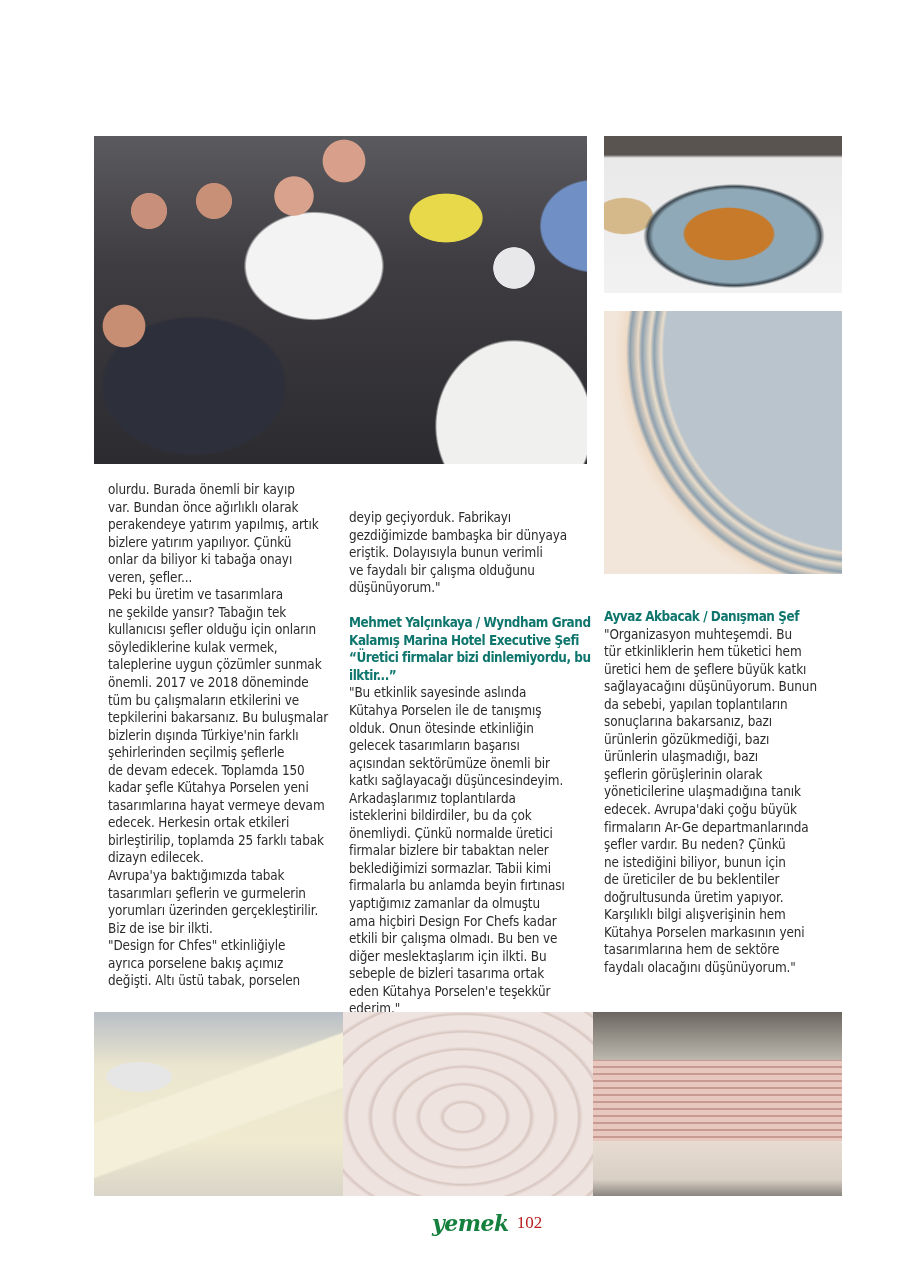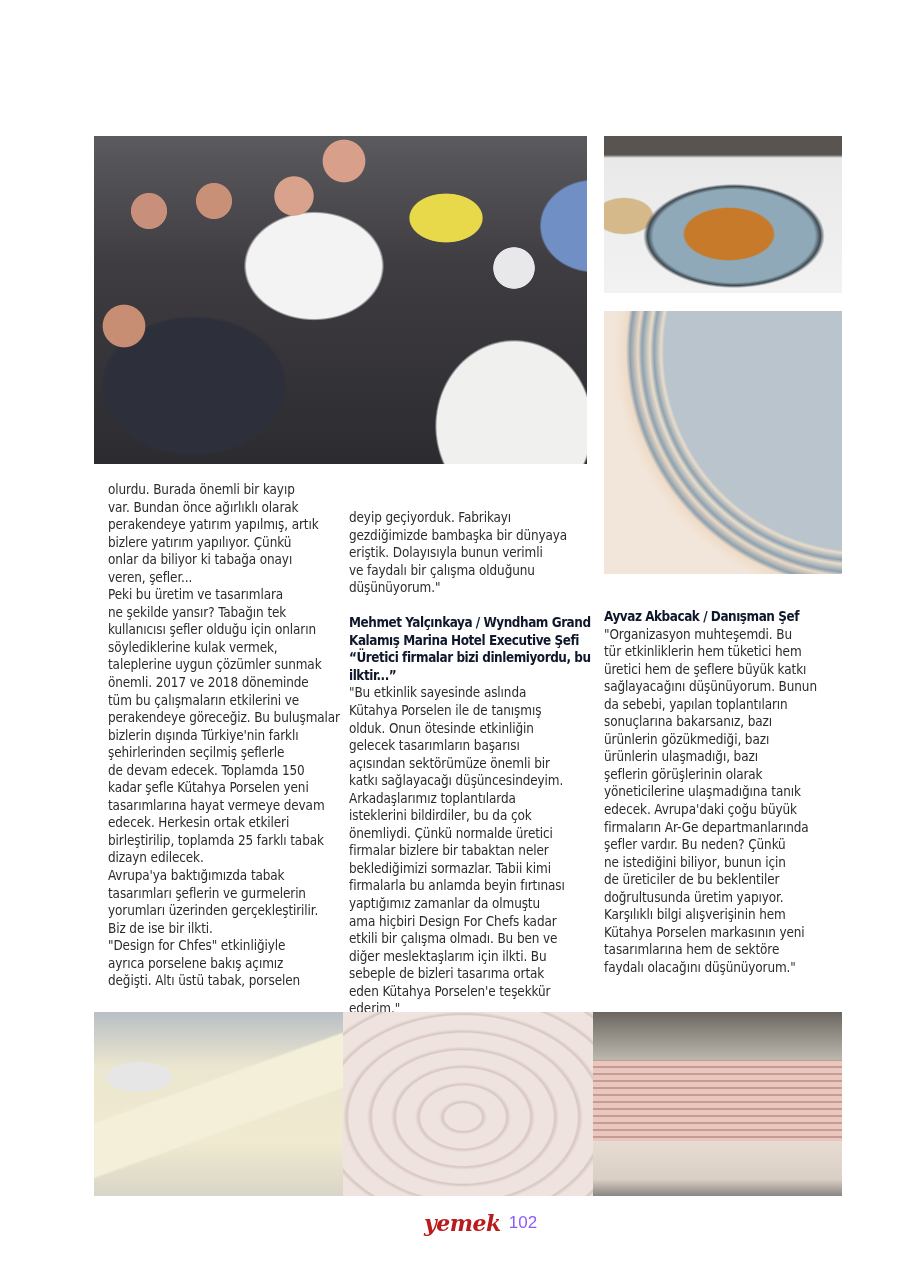--- a/index.html
+++ b/index.html
@@ -1,20 +1,20 @@
 <!DOCTYPE html>
 <html><head>
 <meta charset="utf-8">
 <style>
   html, body { margin:0; padding:0; background:#ffffff; }
   body { width:920px; height:1265px; position:relative; overflow:hidden; font-family:"DejaVu Sans Condensed","DejaVu Sans","Liberation Sans",sans-serif; color:#2a2a2a; }
   .photo { position:absolute; overflow:hidden; }
   .col { position:absolute; font-size:13.4px; line-height:17.55px; letter-spacing:-0.1px; color:#2b2b2b; white-space:nowrap; }
   .col .line { display:block; }
-  .col .bold { font-weight:bold; color:#0f172a; letter-spacing:-0.45px; }
+  .col .bold { font-weight:bold; color:#0f766e; letter-spacing:-0.45px; }
   .gap { display:block; height:17.5px; }
 
   
   #photo-main { left:94px; top:136px; width:493px; height:328px;
     background:
       radial-gradient(ellipse 60px 40px at 352px 82px, #e7d94a 0 60%, transparent 62%),
       radial-gradient(ellipse 110px 120px at 420px 290px, #f0f0ee 0 70%, transparent 72%),
       radial-gradient(circle 24px at 420px 132px, #e8e8ea 0 85%, transparent 88%),
       radial-gradient(circle 26px at 250px 25px, #d8a08a 0 80%, transparent 84%),
       radial-gradient(circle 24px at 200px 60px, #d9a28c 0 80%, transparent 84%),
@@ -53,22 +53,22 @@
   }
   #photo-bottom-3 { left:593px; top:1012px; width:249px; height:184px;
     background:
       repeating-linear-gradient(180deg, #e7c7be 0 5px, #c89b92 5px 7px),
       #e7c7be;
   }
   #photo-bottom-3::before { content:""; position:absolute; left:0; right:0; top:0; height:48px; background:linear-gradient(180deg,#6b6660,#bdb8ae); }
   #photo-bottom-3::after { content:""; position:absolute; left:0; right:0; bottom:0; height:55px; background:linear-gradient(180deg,#e8dcd2,#d9cfc5 70%,#8a8580); }
 
   #footer { position:absolute; left:424px; top:1208px; height:30px; display:flex; align-items:center; gap:8px; }
-  #footer .logo { font-family:"DejaVu Serif","Liberation Serif",serif; font-weight:bold; font-style:italic; color:#b91c1c; font-size:22px; letter-spacing:-0.5px; }
-  #footer .pageno { font-family:Liberation Sans, sans-serif; font-size:17px; color:#8b5cf6; }
+  #footer .logo { font-family:"DejaVu Serif","Liberation Serif",serif; font-weight:bold; font-style:italic; color:#15803d; font-size:22px; letter-spacing:-0.5px;margin-left:8px; }
+  #footer .pageno { font-family:Liberation Serif, serif; font-size:17px; color:#b91c1c; }
 </style>
 </head>
 <body>
 
 <div class="photo" id="photo-main" title="Chefs gathered around photographing with phones"></div>
 <div class="photo" id="photo-soup" title="Blue ceramic soup bowl with soup on table"></div>
 <div class="photo" id="photo-plates" title="Close-up of stacked blue speckled porcelain plates"></div>
 
 <div class="col" id="col1" style="left:108px; top:481px;">
     <span class="line">olurdu. Burada önemli bir kayıp</span>
@@ -77,21 +77,21 @@
     <span class="line">bizlere yatırım yapılıyor. Çünkü</span>
     <span class="line">onlar da biliyor ki tabağa onayı</span>
     <span class="line">veren, şefler...</span>
     <span class="line">Peki bu üretim ve tasarımlara</span>
     <span class="line">ne şekilde yansır? Tabağın tek</span>
     <span class="line">kullanıcısı şefler olduğu için onların</span>
     <span class="line">söylediklerine kulak vermek,</span>
     <span class="line">taleplerine uygun çözümler sunmak</span>
     <span class="line">önemli. 2017 ve 2018 döneminde</span>
     <span class="line">tüm bu çalışmaların etkilerini ve</span>
-    <span class="line">perakendeye göreceğiz. Bu buluşmalar</span>
+    <span class="line">tepkilerini bakarsanız. Bu buluşmalar</span>
     <span class="line">bizlerin dışında Türkiye'nin farklı</span>
     <span class="line">şehirlerinden seçilmiş şeflerle</span>
     <span class="line">de devam edecek. Toplamda 150</span>
     <span class="line">kadar şefle Kütahya Porselen yeni</span>
     <span class="line">tasarımlarına hayat vermeye devam</span>
     <span class="line">edecek. Herkesin ortak etkileri</span>
     <span class="line">birleştirilip, toplamda 25 farklı tabak</span>
     <span class="line">dizayn edilecek.</span>
     <span class="line">Avrupa'ya baktığımızda tabak</span>
     <span class="line">tasarımları şeflerin ve gurmelerin</span>

